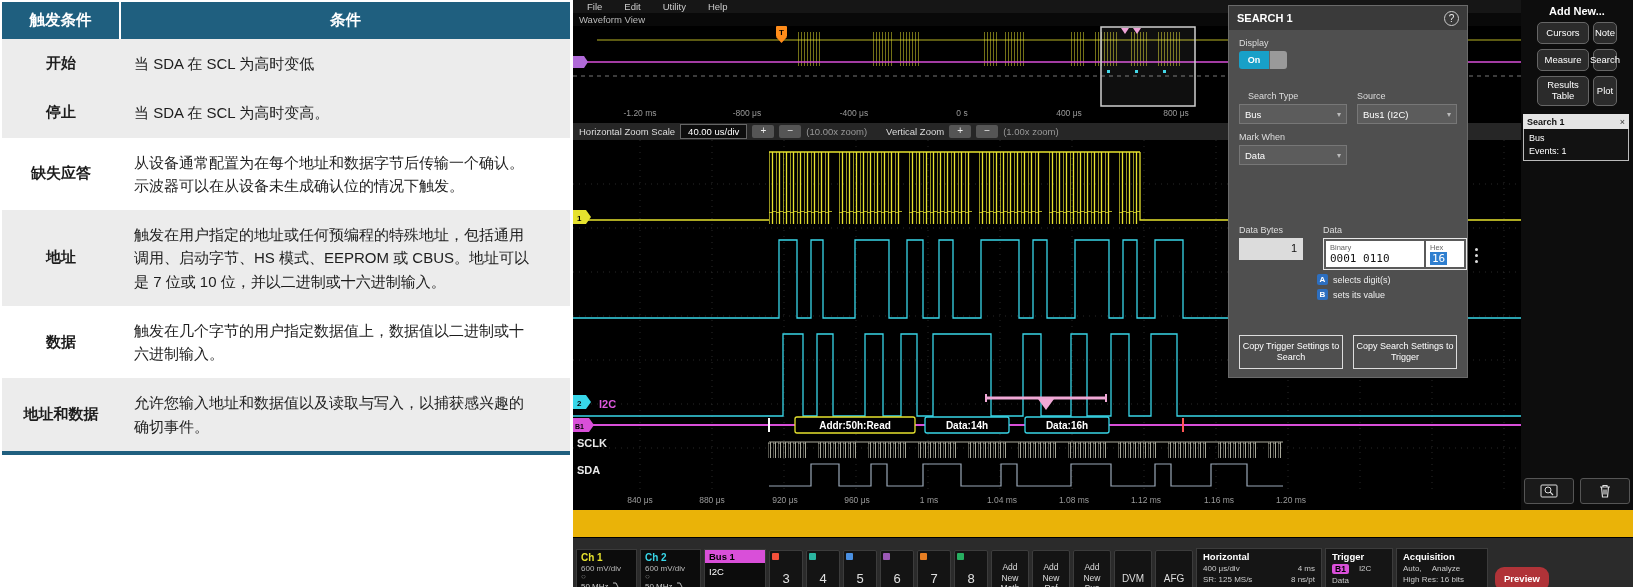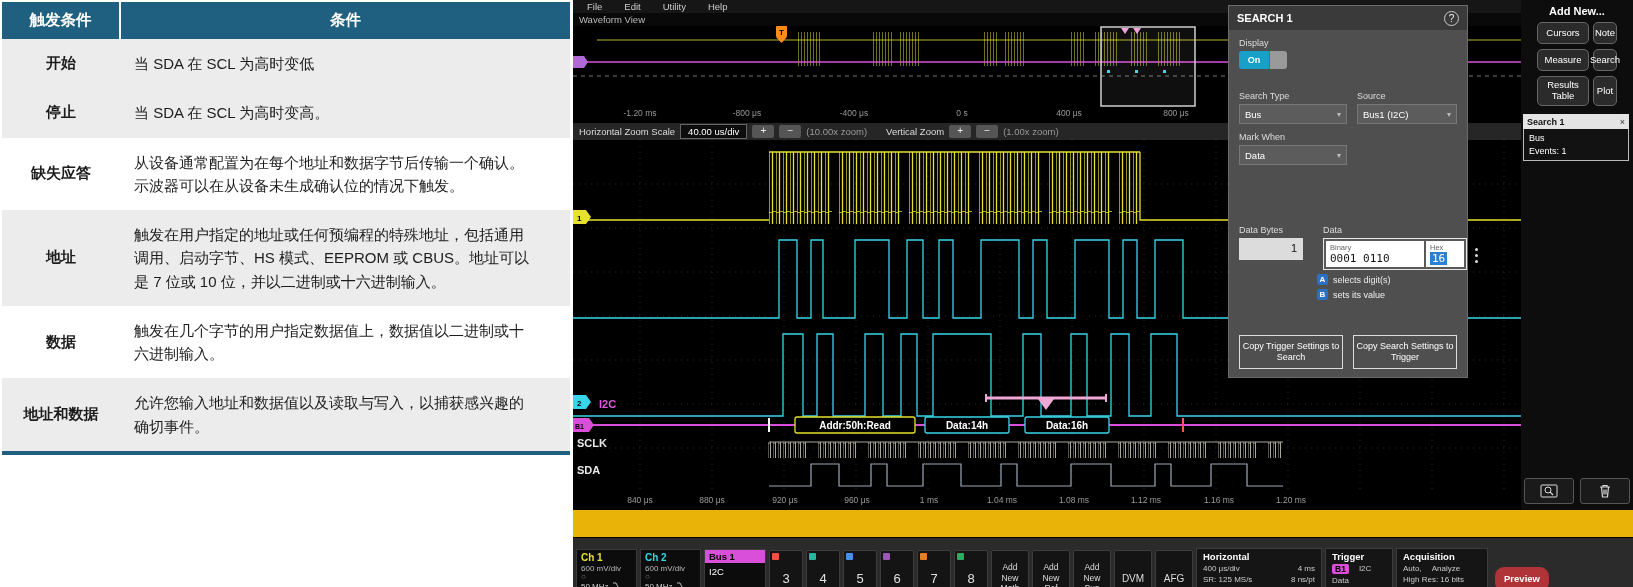--- a/index.html
+++ b/index.html
@@ -342,21 +342,21 @@
         <span class="sp-title-text">SEARCH 1</span>
         <span class="sp-help">?</span>
       </div>
       <div class="sp-lbl">Display</div>
       <div class="toggle">
         <span class="tg-on">On</span>
         <span class="tg-knob"></span>
       </div>
       <div class="sp-row" style="margin-top:14px">
         <div style="width:118px">
-          <div class="sp-lbl" style="margin-left:0">Search Type</div>
+          <div class="sp-lbl" style="margin-left:9px">Search Type</div>
           <div class="sel" style="width:108px">
             <span class="v">Bus</span>
             <span class="caret">▾</span>
           </div>
         </div>
         <div>
           <div class="sp-lbl" style="margin-left:0">Source</div>
           <div class="sel" style="width:100px">
             <span class="v">Bus1 (I2C)</span>
             <span class="caret">▾</span>

